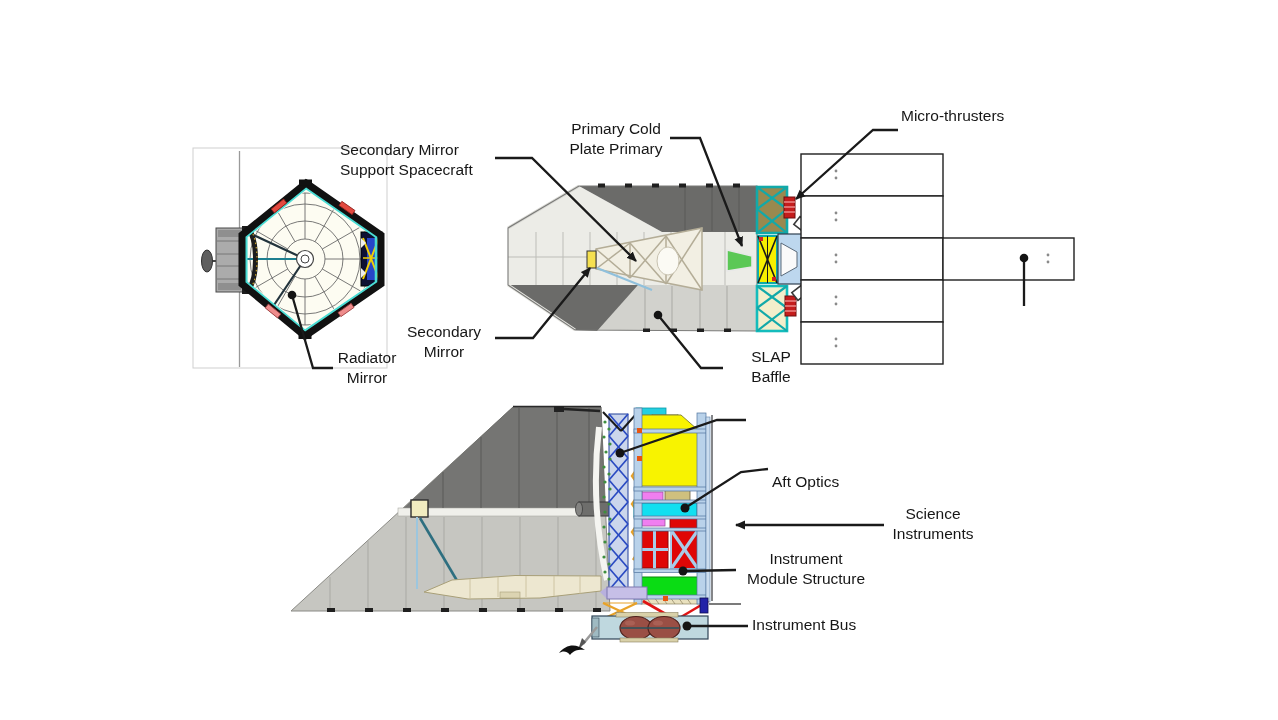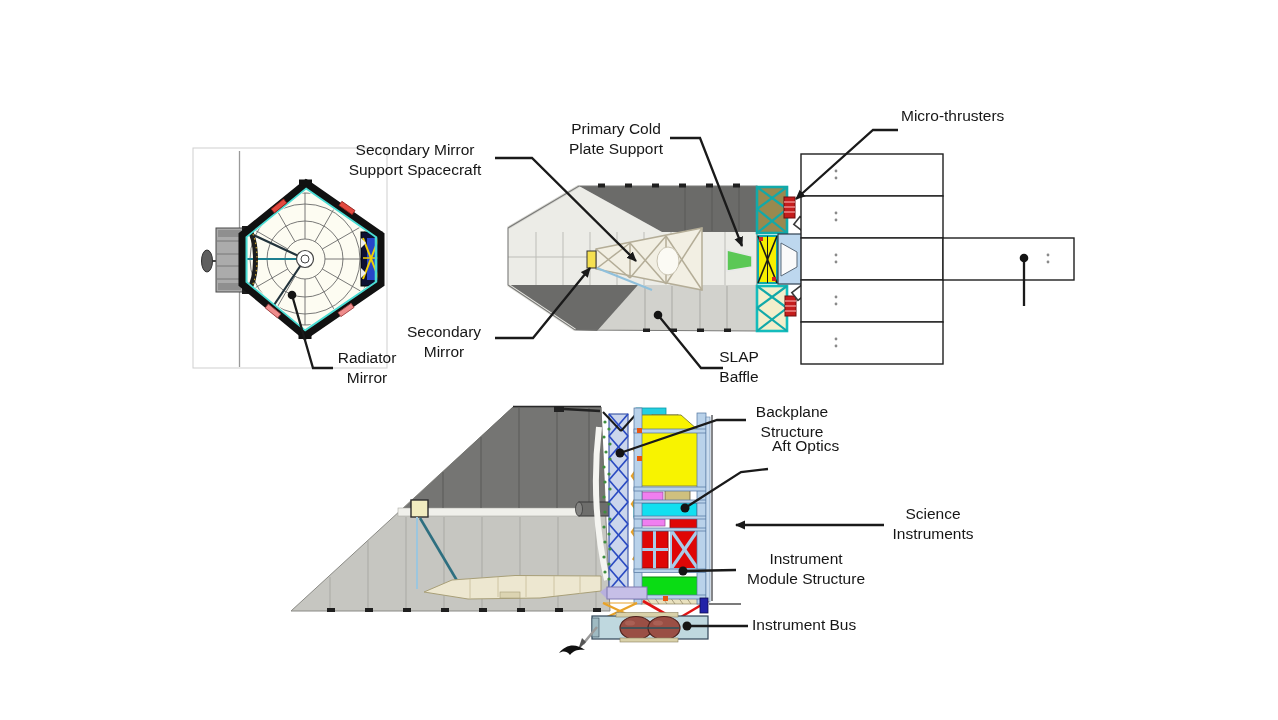--- a/index.html
+++ b/index.html
@@ -1,21 +1,21 @@
 <!DOCTYPE html>
 <html><head>
 <meta charset="utf-8">
 <style>
   html,body{margin:0;padding:0;background:#ffffff;}
   #stage{position:relative;width:1278px;height:720px;background:#ffffff;overflow:hidden;
          font-family:"Liberation Sans",sans-serif;}
   #art{position:absolute;left:0;top:0;}
   .lbl{position:absolute;font-size:15.5px;line-height:20px;color:#161616;white-space:nowrap;}
   .lbl .ln{display:block;}
-  .c{text-align:center}.r{text-align:center}
+  .c{text-align:center}.r{text-align:left}
   
   .ldr{stroke:#1a1a1a;stroke-width:2.3;fill:none;}
   .dot{fill:#141414;}
   .seamL{stroke:#bdbdb8;stroke-width:1;}
   .seamD{stroke:#5a5a58;stroke-width:1;}
   .seamB{stroke:#a9a9a4;stroke-width:1;}
   .tick{fill:#1f1f1f;}
   .sp{fill:#ffffff;stroke:#1f1f1f;stroke-width:1.4;}
   .truss{stroke:#b4ad97;stroke-width:1.5;fill:none;}
   .tealx{stroke:#12a9a9;stroke-width:2.2;}
@@ -451,42 +451,38 @@
     <line x1="709" y1="604" x2="741" y2="604" stroke="#333" stroke-width="1.3"></line>
   </g>
 </svg>
 
 <div class="lbl r" style="left:340px;top:140px;width:150px">
   <span class="ln">Secondary Mirror</span>
   <span class="ln">Support Spacecraft</span>
 </div>
 <div class="lbl c" style="left:551px;top:119px;width:130px">
   <span class="ln">Primary Cold</span>
-  <span class="ln">Plate Support</span>
+  <span class="ln">Plate Primary</span>
 </div>
 <div class="lbl" style="left:901px;top:106px">
   <span class="ln">Micro-thrusters</span>
 </div>
 <div class="lbl c" style="left:394px;top:322px;width:100px">
   <span class="ln">Secondary</span>
   <span class="ln">Mirror</span>
 </div>
-<div class="lbl c" style="left:698px;top:347px;width:82px">
+<div class="lbl c" style="left:730px;top:347px;width:82px">
   <span class="ln">SLAP</span>
   <span class="ln">Baffle</span>
 </div>
 <div class="lbl c" style="left:327px;top:348px;width:80px">
   <span class="ln">Radiator</span>
   <span class="ln">Mirror</span>
 </div>
-<div class="lbl c" style="left:742px;top:402px;width:100px">
-  <span class="ln">Backplane</span>
-  <span class="ln">Structure</span>
-</div>
-<div class="lbl" style="left:772px;top:436px">
+<div class="lbl" style="left:772px;top:472px">
   <span class="ln">Aft Optics</span>
 </div>
 <div class="lbl c" style="left:873px;top:504px;width:120px">
   <span class="ln">Science</span>
   <span class="ln">Instruments</span>
 </div>
 <div class="lbl c" style="left:725px;top:549px;width:162px">
   <span class="ln">Instrument</span>
   <span class="ln">Module Structure</span>
 </div>

